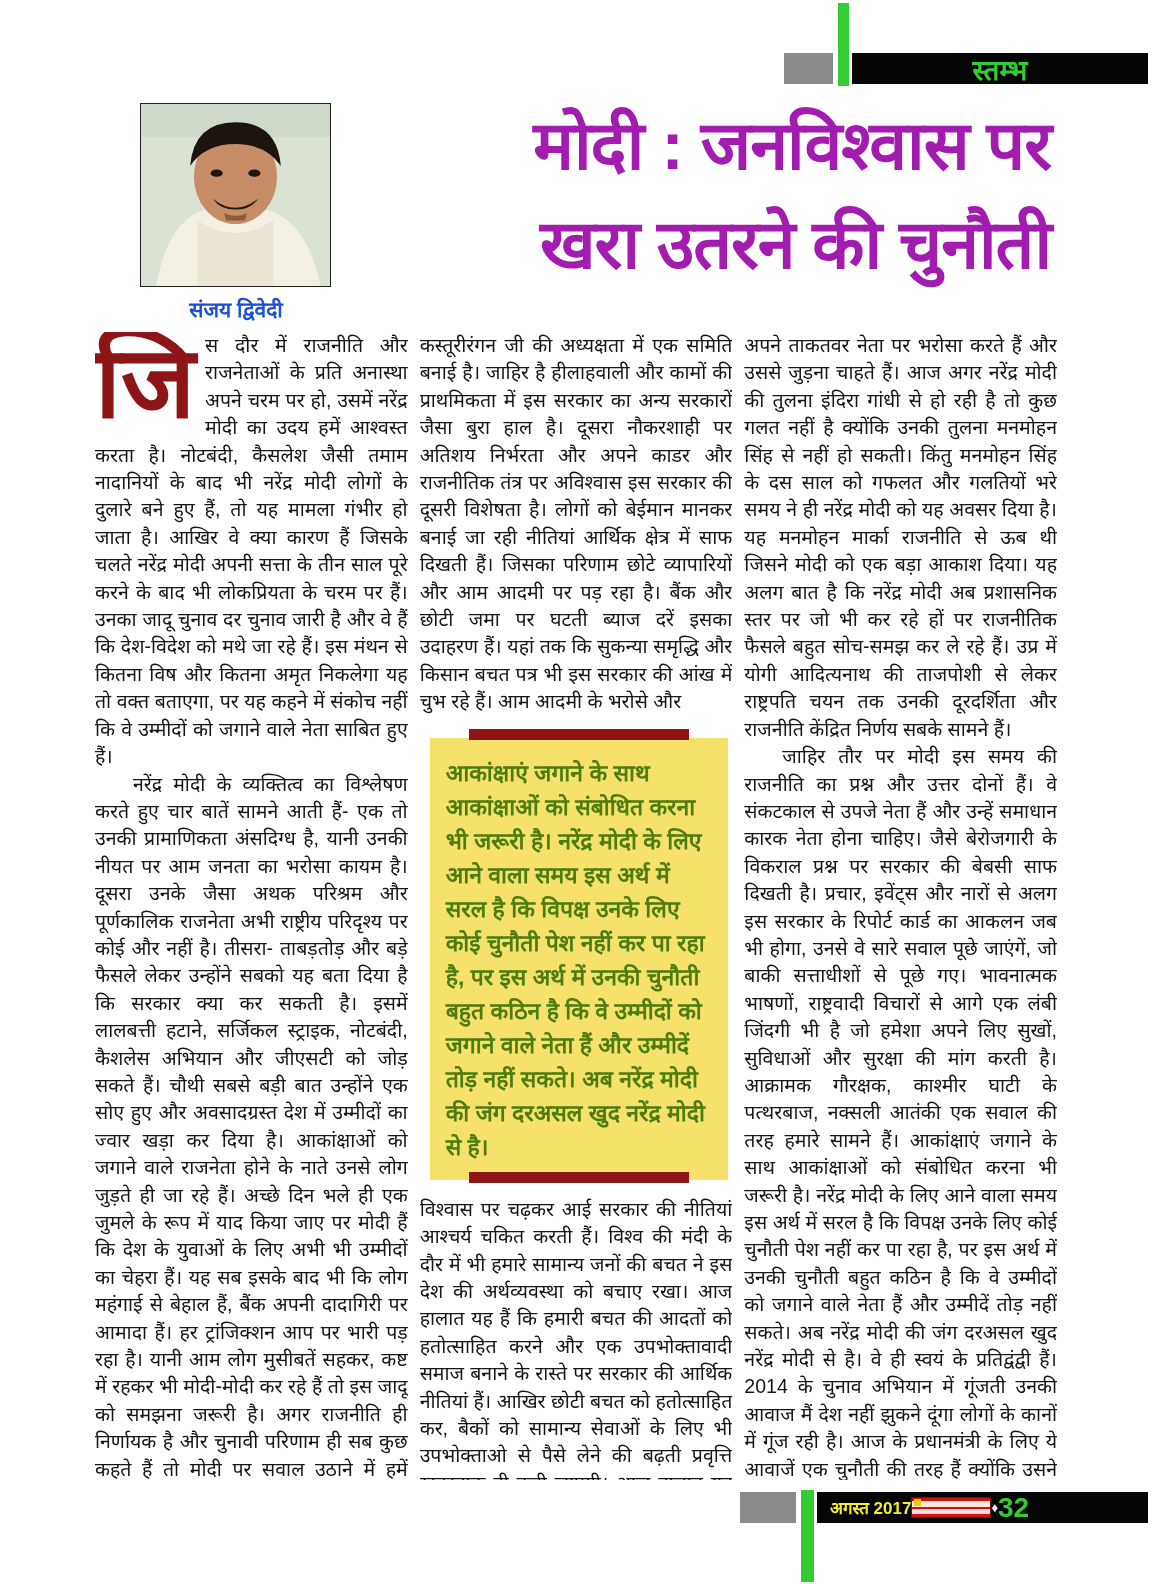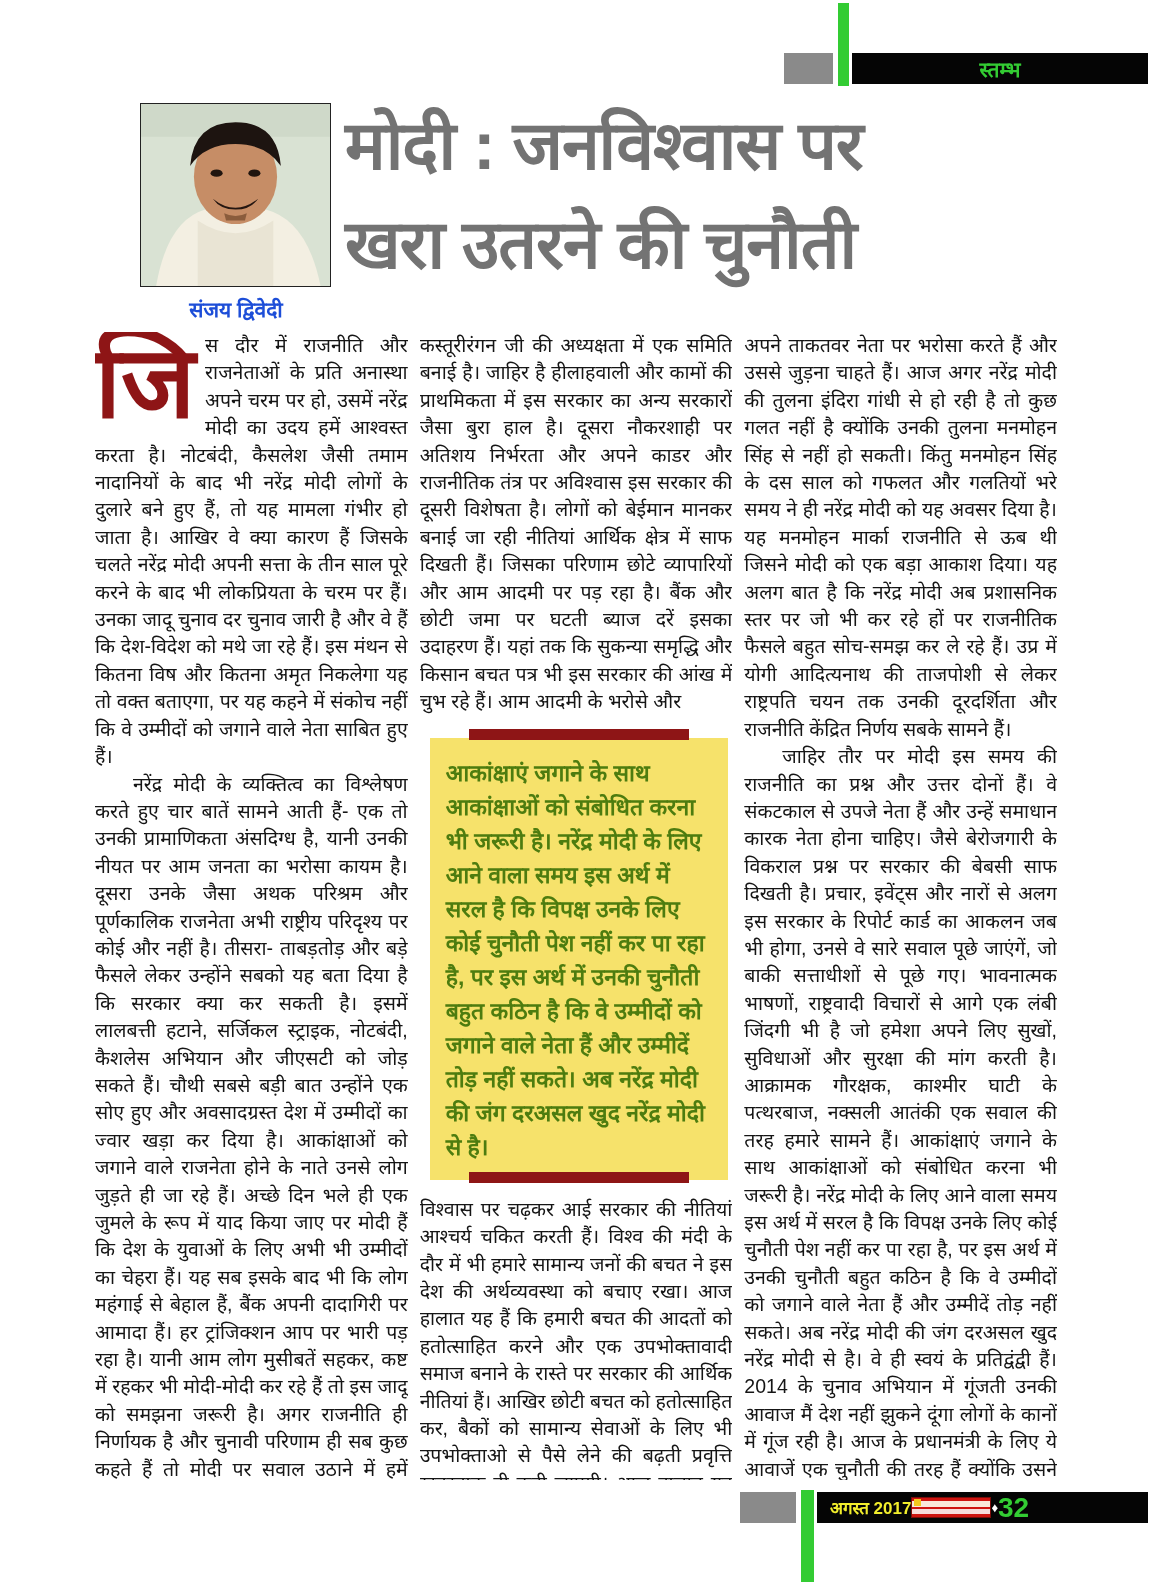--- a/index.html
+++ b/index.html
@@ -9,34 +9,34 @@
     background:#ffffff; overflow:hidden;
     font-family:"Liberation Sans", sans-serif; color:#1a1a1a;
   }
   
   .hdr-gray { position:absolute; left:784px; top:53px; width:49px; height:31px; background:#8a8a8a; }
   .hdr-green-bar { position:absolute; left:838px; top:3px; width:11px; height:83px; background:#33cc33; }
   .hdr-black-bar {
     position:absolute; left:852px; top:53px; width:296px; height:31px; background:#050505;
     display:flex; align-items:center; justify-content:center;
   }
-  .hdr-black-bar span { color:#33cc33; font-size:21px; font-weight:bold; }
+  .hdr-black-bar span { color:#33cc33; font-size:28px; font-weight:bold; }
   
   .photo-frame {
     position:absolute; left:140px; top:103px; width:191px; height:184px;
     border:1px solid #222; background:#d8e0d2; overflow:hidden;
   }
   .photo-frame svg { width:100%; height:100%; display:block; }
   .author-name {
     position:absolute; left:118px; top:295px; width:236px;
     text-align:center; font-size:21px; font-weight:bold; color:#1d4ed8;
   }
   .headline {
     position:absolute; left:345px; top:96px; width:706px;
-    text-align:left; font-weight:800; color:#737373;
+    text-align:right; font-weight:800; color:#a21caf;
     font-size:68px; line-height:99px; letter-spacing:-1px;
   }
   
   .columns {
     position:absolute; left:95px; top:332px; width:962px; height:1148px;
     display:flex; gap:12px; overflow:hidden;
   }
   .col { width:313px; overflow:hidden; }
   .col p {
     font-size:19.5px; line-height:27.4px; text-align:justify; color:#151515;

